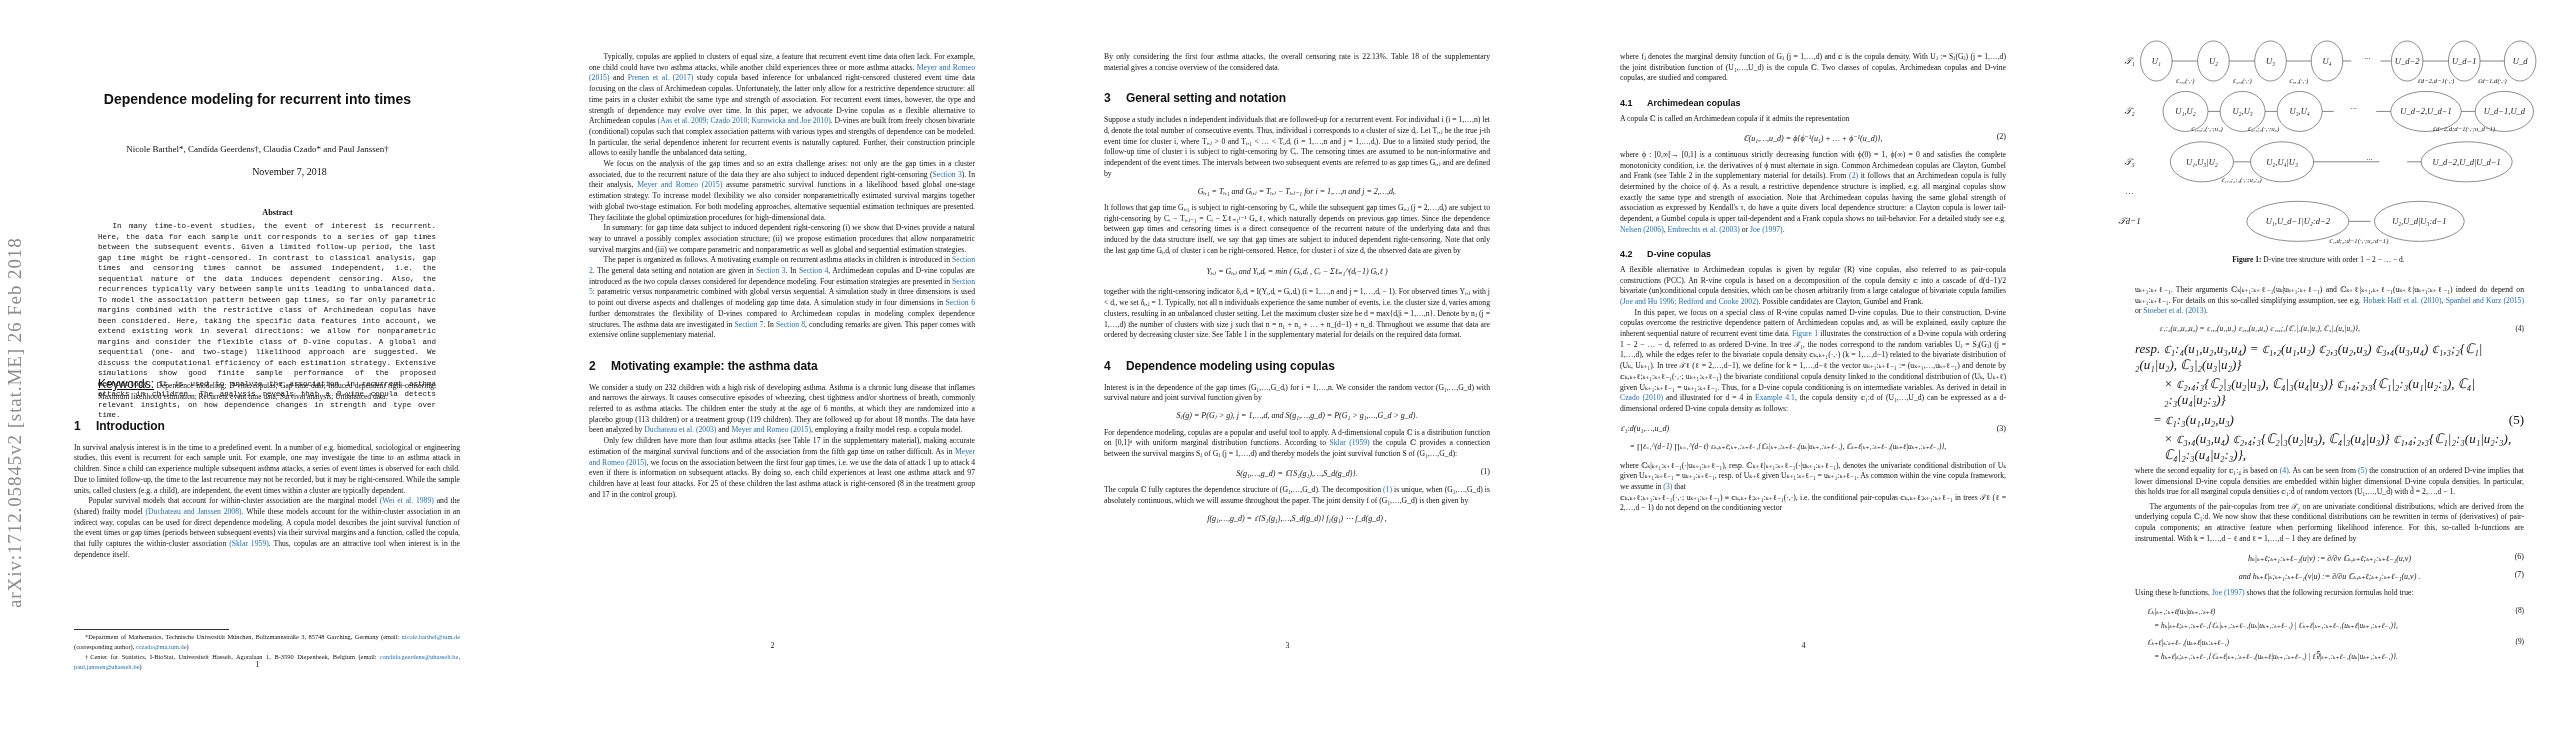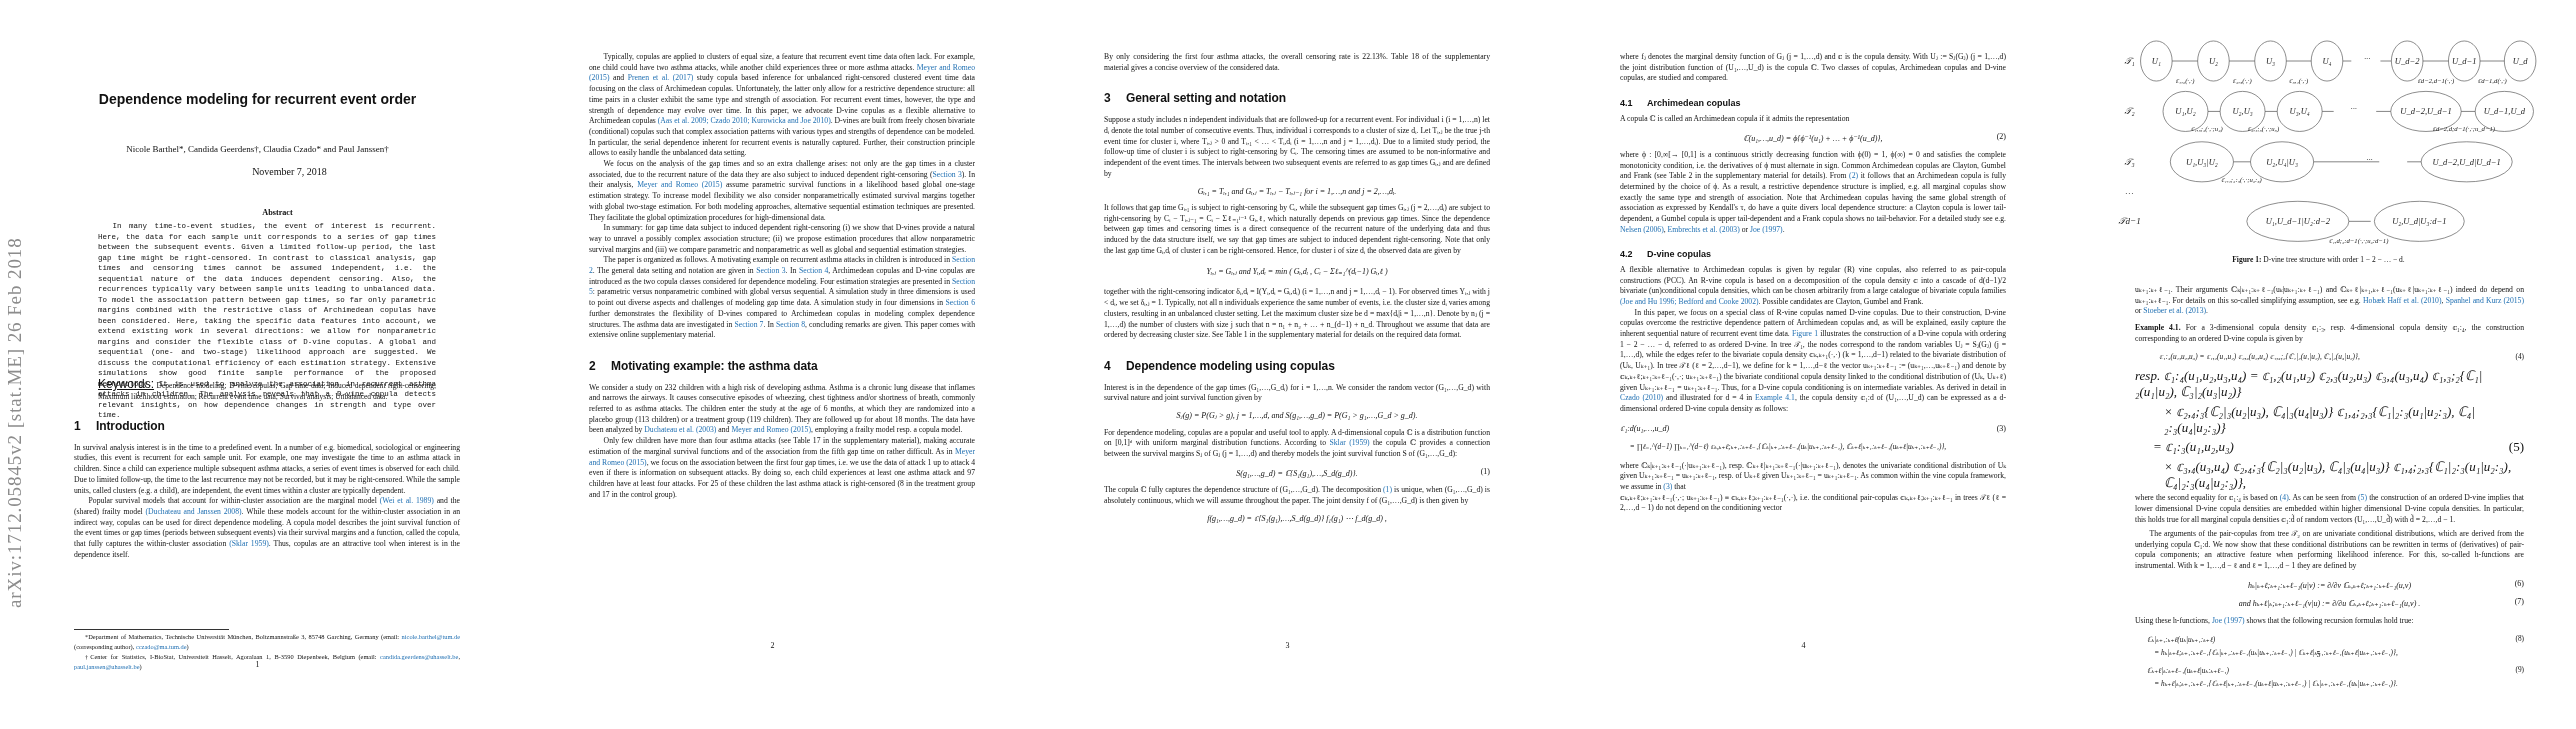--- a/index.html
+++ b/index.html
@@ -37,21 +37,21 @@
   .caption { position:absolute; left:0; width:515px; top:194px; text-align:center; font-size:7.5px; }
   .caption b { font-weight:bold; }
   .p5content { position:absolute; left:74px; width:389px; top:285px; }
 </style>
 </head>
 <body>
 
 <div class="page" style="left:0px;">
   <div class="arxiv">arXiv:1712.05845v2  [stat.ME]  26 Feb 2018</div>
   <div class="title">
-    <div>Dependence modeling for recurrent event order</div>
+    <div>Dependence modeling for recurrent into times</div>
   </div>
   <div class="authors">Nicole Barthel*, Candida Geerdens†, Claudia Czado* and Paul Janssen†</div>
   <div class="date">November 7, 2018</div>
   <div class="abs-head">Abstract</div>
   <div class="abstract">
     <p class="p indent">In many time-to-event studies, the event of interest is recurrent. Here, the data for each sample unit corresponds to a series of gap times between the subsequent events. Given a limited follow-up period, the last gap time might be right-censored. In contrast to classical analysis, gap times and censoring times cannot be assumed independent, i.e. the sequential nature of the data induces dependent censoring. Also, the recurrences typically vary between sample units leading to unbalanced data. To model the association pattern between gap times, so far only parametric margins combined with the restrictive class of Archimedean copulas have been considered. Here, taking the specific data features into account, we extend existing work in several directions: we allow for nonparametric margins and consider the flexible class of D-vine copulas. A global and sequential (one- and two-stage) likelihood approach are suggested. We discuss the computational efficiency of each estimation strategy. Extensive simulations show good finite sample performance of the proposed methodology. It is used to analyze the association in recurrent asthma attacks in children. The analysis reveals that a D-vine copula detects relevant insights, on how dependence changes in strength and type over time.</p>
   </div>
   <div class="keywords">
     <span class="kwl">Keywords:</span>
     <span>Dependence modeling; D-vine copulas; Gap time data; Induced dependent right-censoring; Maximum likelihood estimation; Recurrent event time data; Survival analysis; Unbalanced data.</span>
@@ -237,24 +237,20 @@
       </svg>
   </div>
   <div class="caption" style="top: 255px;">
     <b>Figure 1:</b>
     <span>D-vine tree structure with order 1 − 2 − … − d.</span>
   </div>
   <div class="p5content">
     <p class="p">
       <span>uₖ₊₁:ₖ₊ℓ₋₁. Their arguments ℂₖ|ₖ₊₁:ₖ₊ℓ₋₁(uₖ|uₖ₊₁:ₖ₊ℓ₋₁) and ℂₖ₊ℓ|ₖ₊₁,ₖ₊ℓ₋₁(uₖ₊ℓ|uₖ₊₁:ₖ₊ℓ₋₁) indeed do depend on uₖ₊₁:ₖ₊ℓ₋₁. For details on this so-called simplifying assumption, see e.g. </span><span class="link">Hobæk Haff et al. (2010)</span><span>, </span><span class="link">Spanhel and Kurz (2015)</span><span> or </span><span class="link">Stoeber et al. (2013)</span><span>.</span>
     </p>
-    <p class="p" style="margin-top:6px">
-      <b>Example 4.1.</b>
-      <span>For a 3-dimensional copula density 𝕔₁:₃, resp. 4-dimensional copula density 𝕔₁:₄, the construction corresponding to an ordered D-vine copula is given by</span>
-    </p>
     <div class="eq left" style="margin-left:24px;font-size:7.3px">
       <span>𝕔₁:₃(u₁,u₂,u₃) = 𝕔₁,₂(u₁,u₂) 𝕔₂,₃(u₂,u₃) 𝕔₁,₃;₂{ℂ₁|₂(u₁|u₂), ℂ₃|₂(u₃|u₂)},</span>
       <span class="eqn">(4)</span>
     </div>
     <div class="eq left" style="font-size:13px;margin-bottom:2.4px">
       <div>resp.  𝕔₁:₄(u₁,u₂,u₃,u₄) = 𝕔₁,₂(u₁,u₂) 𝕔₂,₃(u₂,u₃) 𝕔₃,₄(u₃,u₄) 𝕔₁,₃;₂{ℂ₁|₂(u₁|u₂), ℂ₃|₂(u₃|u₂)}</div>
       <div style="margin:3.6px 0 0 29px">× 𝕔₂,₄;₃{ℂ₂|₃(u₂|u₃), ℂ₄|₃(u₄|u₃)} 𝕔₁,₄;₂,₃{ℂ₁|₂:₃(u₁|u₂:₃), ℂ₄|₂:₃(u₄|u₂:₃)}</div>
       <div style="margin:3.6px 0 0 18px;position:relative">
         <span>= 𝕔₁:₃(u₁,u₂,u₃)</span>
         <span class="eqn">(5)</span>

